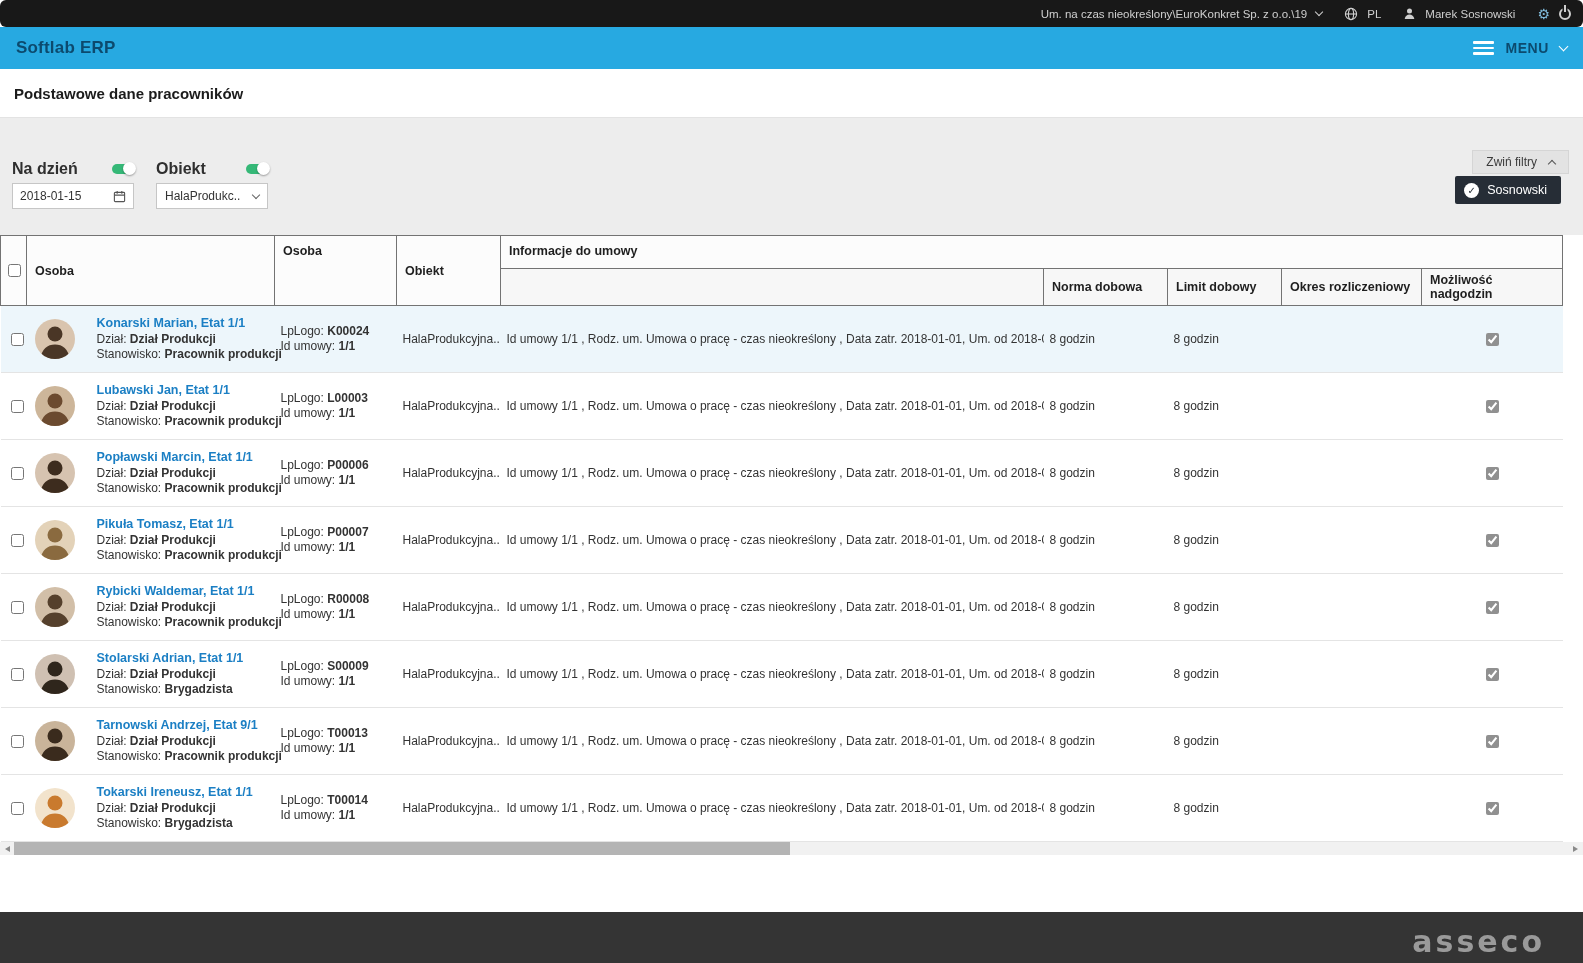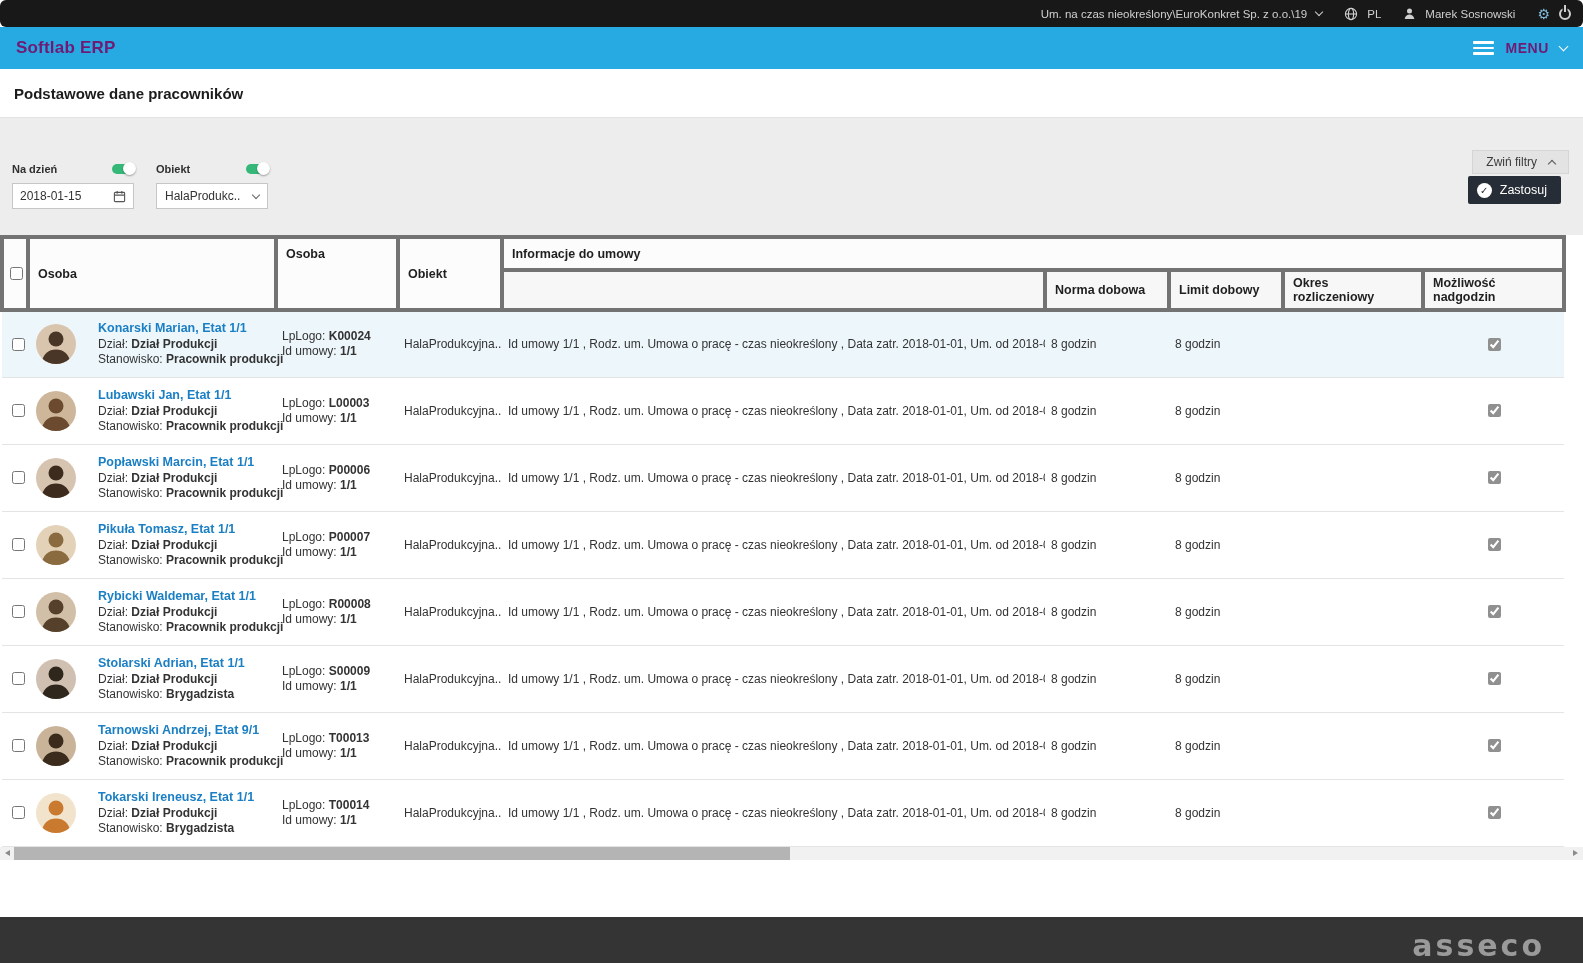--- a/index.html
+++ b/index.html
@@ -25,21 +25,21 @@
   .power {
     position: relative; width: 12px; height: 12px;
     border: 2px solid #cfcfcf; border-radius: 50%;
   }
   .power::before {
     content: ""; position: absolute; left: 50%; top: -5px; transform: translateX(-50%);
     width: 2px; height: 7px; background: #cfcfcf; box-shadow: 0 0 0 1.5px #181818;
   }
   
   .appbar {
-    height: 42px; background: #27a9e1; color: #701a75;
+    height: 42px; background: #27a9e1; color: #0c4a6e;
     display: flex; align-items: center; justify-content: space-between;
     padding: 0 16px;
   }
   .app-title { font-size: 17px; font-weight: bold; letter-spacing: .2px; }
   .menu-wrap { display: flex; align-items: center; gap: 11px; cursor: pointer; }
   .hamburger { display: flex; flex-direction: column; gap: 3px; }
   .hamburger span { display: block; width: 21px; height: 2.5px; background: #fff; border-radius: 1px; }
   .menu-label { font-size: 14px; font-weight: bold; letter-spacing: .6px; }
   .menu-wrap .chev { width: 7px; height: 7px; color: #fff; }
   
@@ -54,21 +54,21 @@
     display: flex; align-items: center; gap: 12px; padding: 0 13px;
     background: #e3e3e3; border: 1px solid #d5d5d5; font-size: 12px; color: #3b3b3b; cursor: pointer;
   }
   .collapse-btn .chev { width: 6px; height: 6px; color: #555; }
   .fgroup { position: absolute; top: 44px; }
   .fg1 { left: 12px; width: 122px; }
   .fg2 { left: 156px; width: 112px; }
   .fg3 { left: 301px; width: 235px; }
   .frow { display: flex; align-items: center; justify-content: space-between; height: 14px; }
   .flabel {
-    font-size: 11px; font-weight: bold; color: #2f2f2f;
+    font-size: 16px; font-weight: bold; color: #2f2f2f;
     white-space: nowrap; overflow: hidden; max-width: 205px;
   }
   .toggle { position: relative; width: 22px; height: 10px; background: #35b877; border-radius: 5px; flex: none; cursor: pointer; }
   .toggle::after {
     content: ""; position: absolute; right: -2px; top: -2px; width: 13px; height: 13px;
     background: #fff; border-radius: 50%; box-shadow: 0 1px 2px rgba(0,0,0,.35);
   }
   .finput {
     margin-top: 7px; height: 26px; background: #fff; border: 1px solid #c6c6c6;
     display: flex; align-items: center; font-size: 12px; color: #333;
@@ -89,21 +89,21 @@
   }
   .apply-icon {
     width: 15px; height: 15px; border-radius: 50%; background: #fff; color: #262d36;
     display: flex; align-items: center; justify-content: center; font-size: 10px; font-weight: bold;
   }
   
   .table-wrap { background: #fff; }
   table { border-collapse: collapse; table-layout: fixed; width: 1562px; }
   thead th {
     font-size: 12.5px; font-weight: bold; color: #1f1f1f; text-align: left;
-    border: 4px solid #737373; padding: 4px 8px; background: #fcfcfc;
+    border: 1px solid #737373; padding: 4px 8px; background: #fcfcfc;
   }
   tr.h1 { height: 33px; }
   tr.h2 { height: 27px; }
   tr.h2 th { background: #f7f7f7; }
   .th-group, .th-osoba2 { vertical-align: top; padding-top: 8px; }
   .th-check { text-align: center; padding: 2px; }
   tbody tr { height: 67px; }
   tbody td {
     font-size: 12px; color: #333; padding: 4px 6px; vertical-align: middle;
     border-bottom: 1px solid #e4e4e4; background: #fff;
@@ -205,21 +205,21 @@
     </div>
     <div class="finput sel">
       <span>HalaProdukc..</span>
       <span class="chev"></span>
     </div>
   </div>
 
 
   <div class="apply-btn">
     <span class="apply-icon">✓</span>
-    <span>Zastosuj</span>
+    <span>Sosnowski</span>
   </div>
 </div>
 
 <div class="table-wrap">
   <table>
     <colgroup>
       <col style="width:26px">
         <col style="width:248px">
         <col style="width:122px">
         <col style="width:104px">

